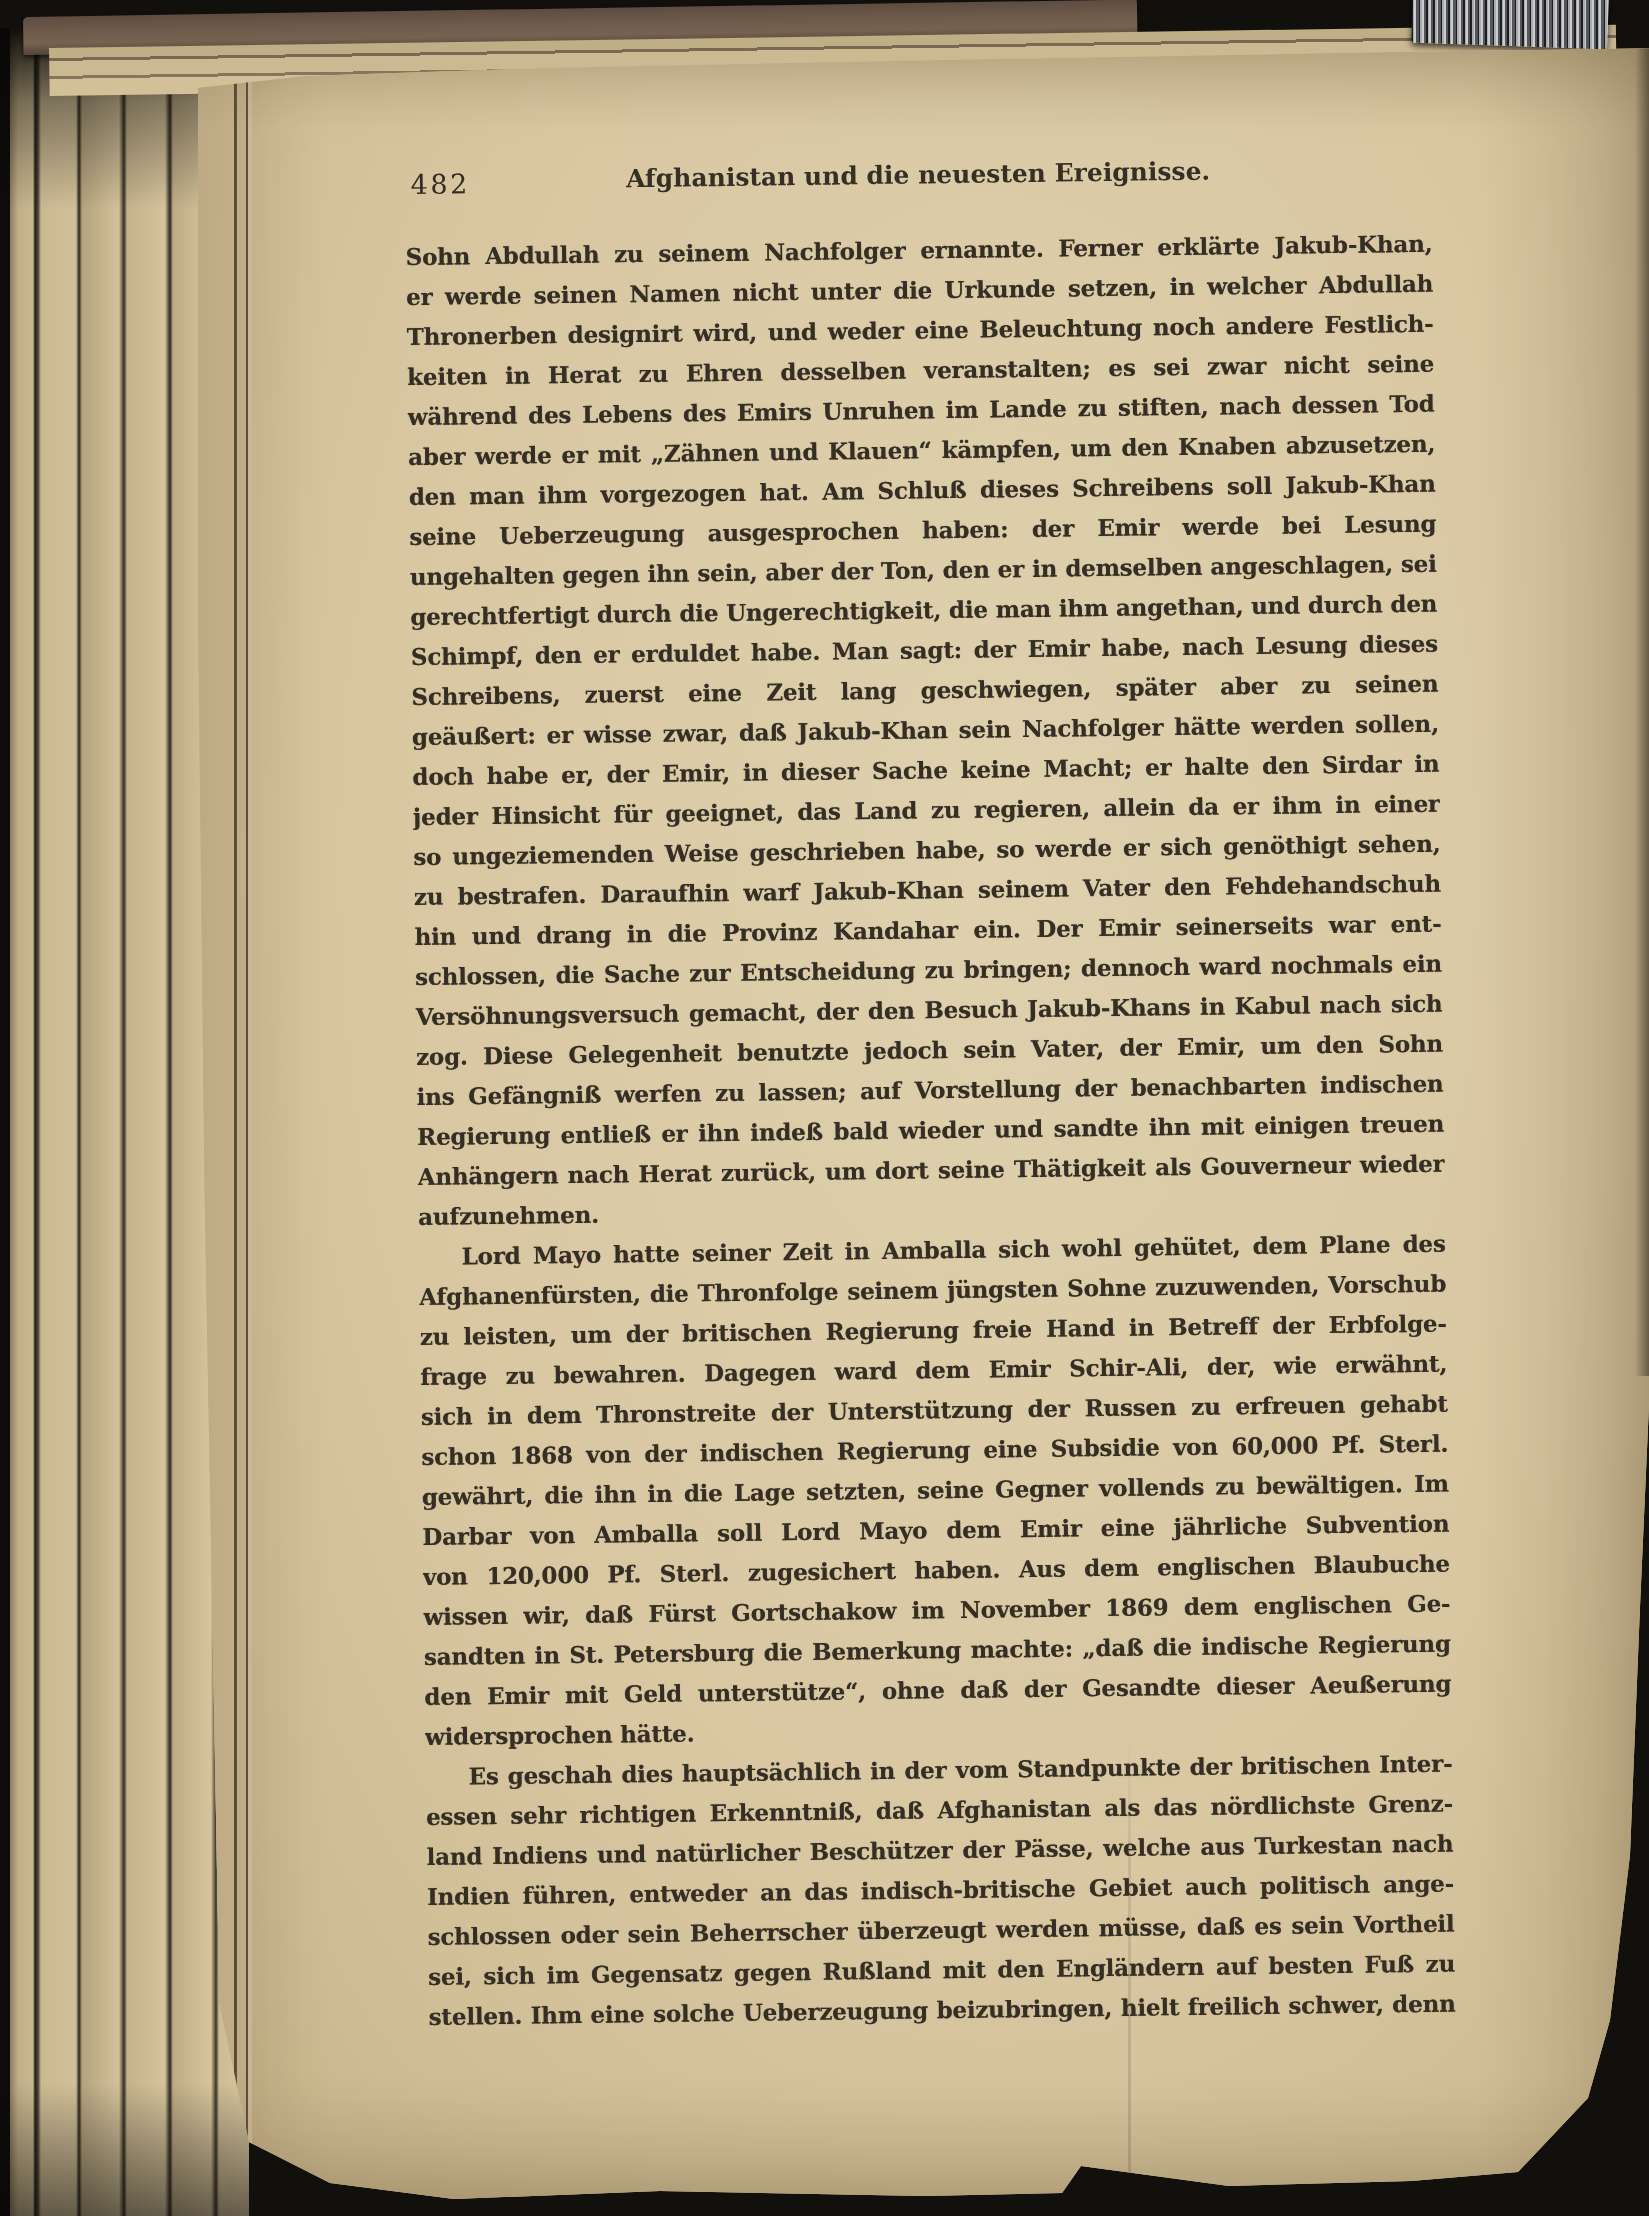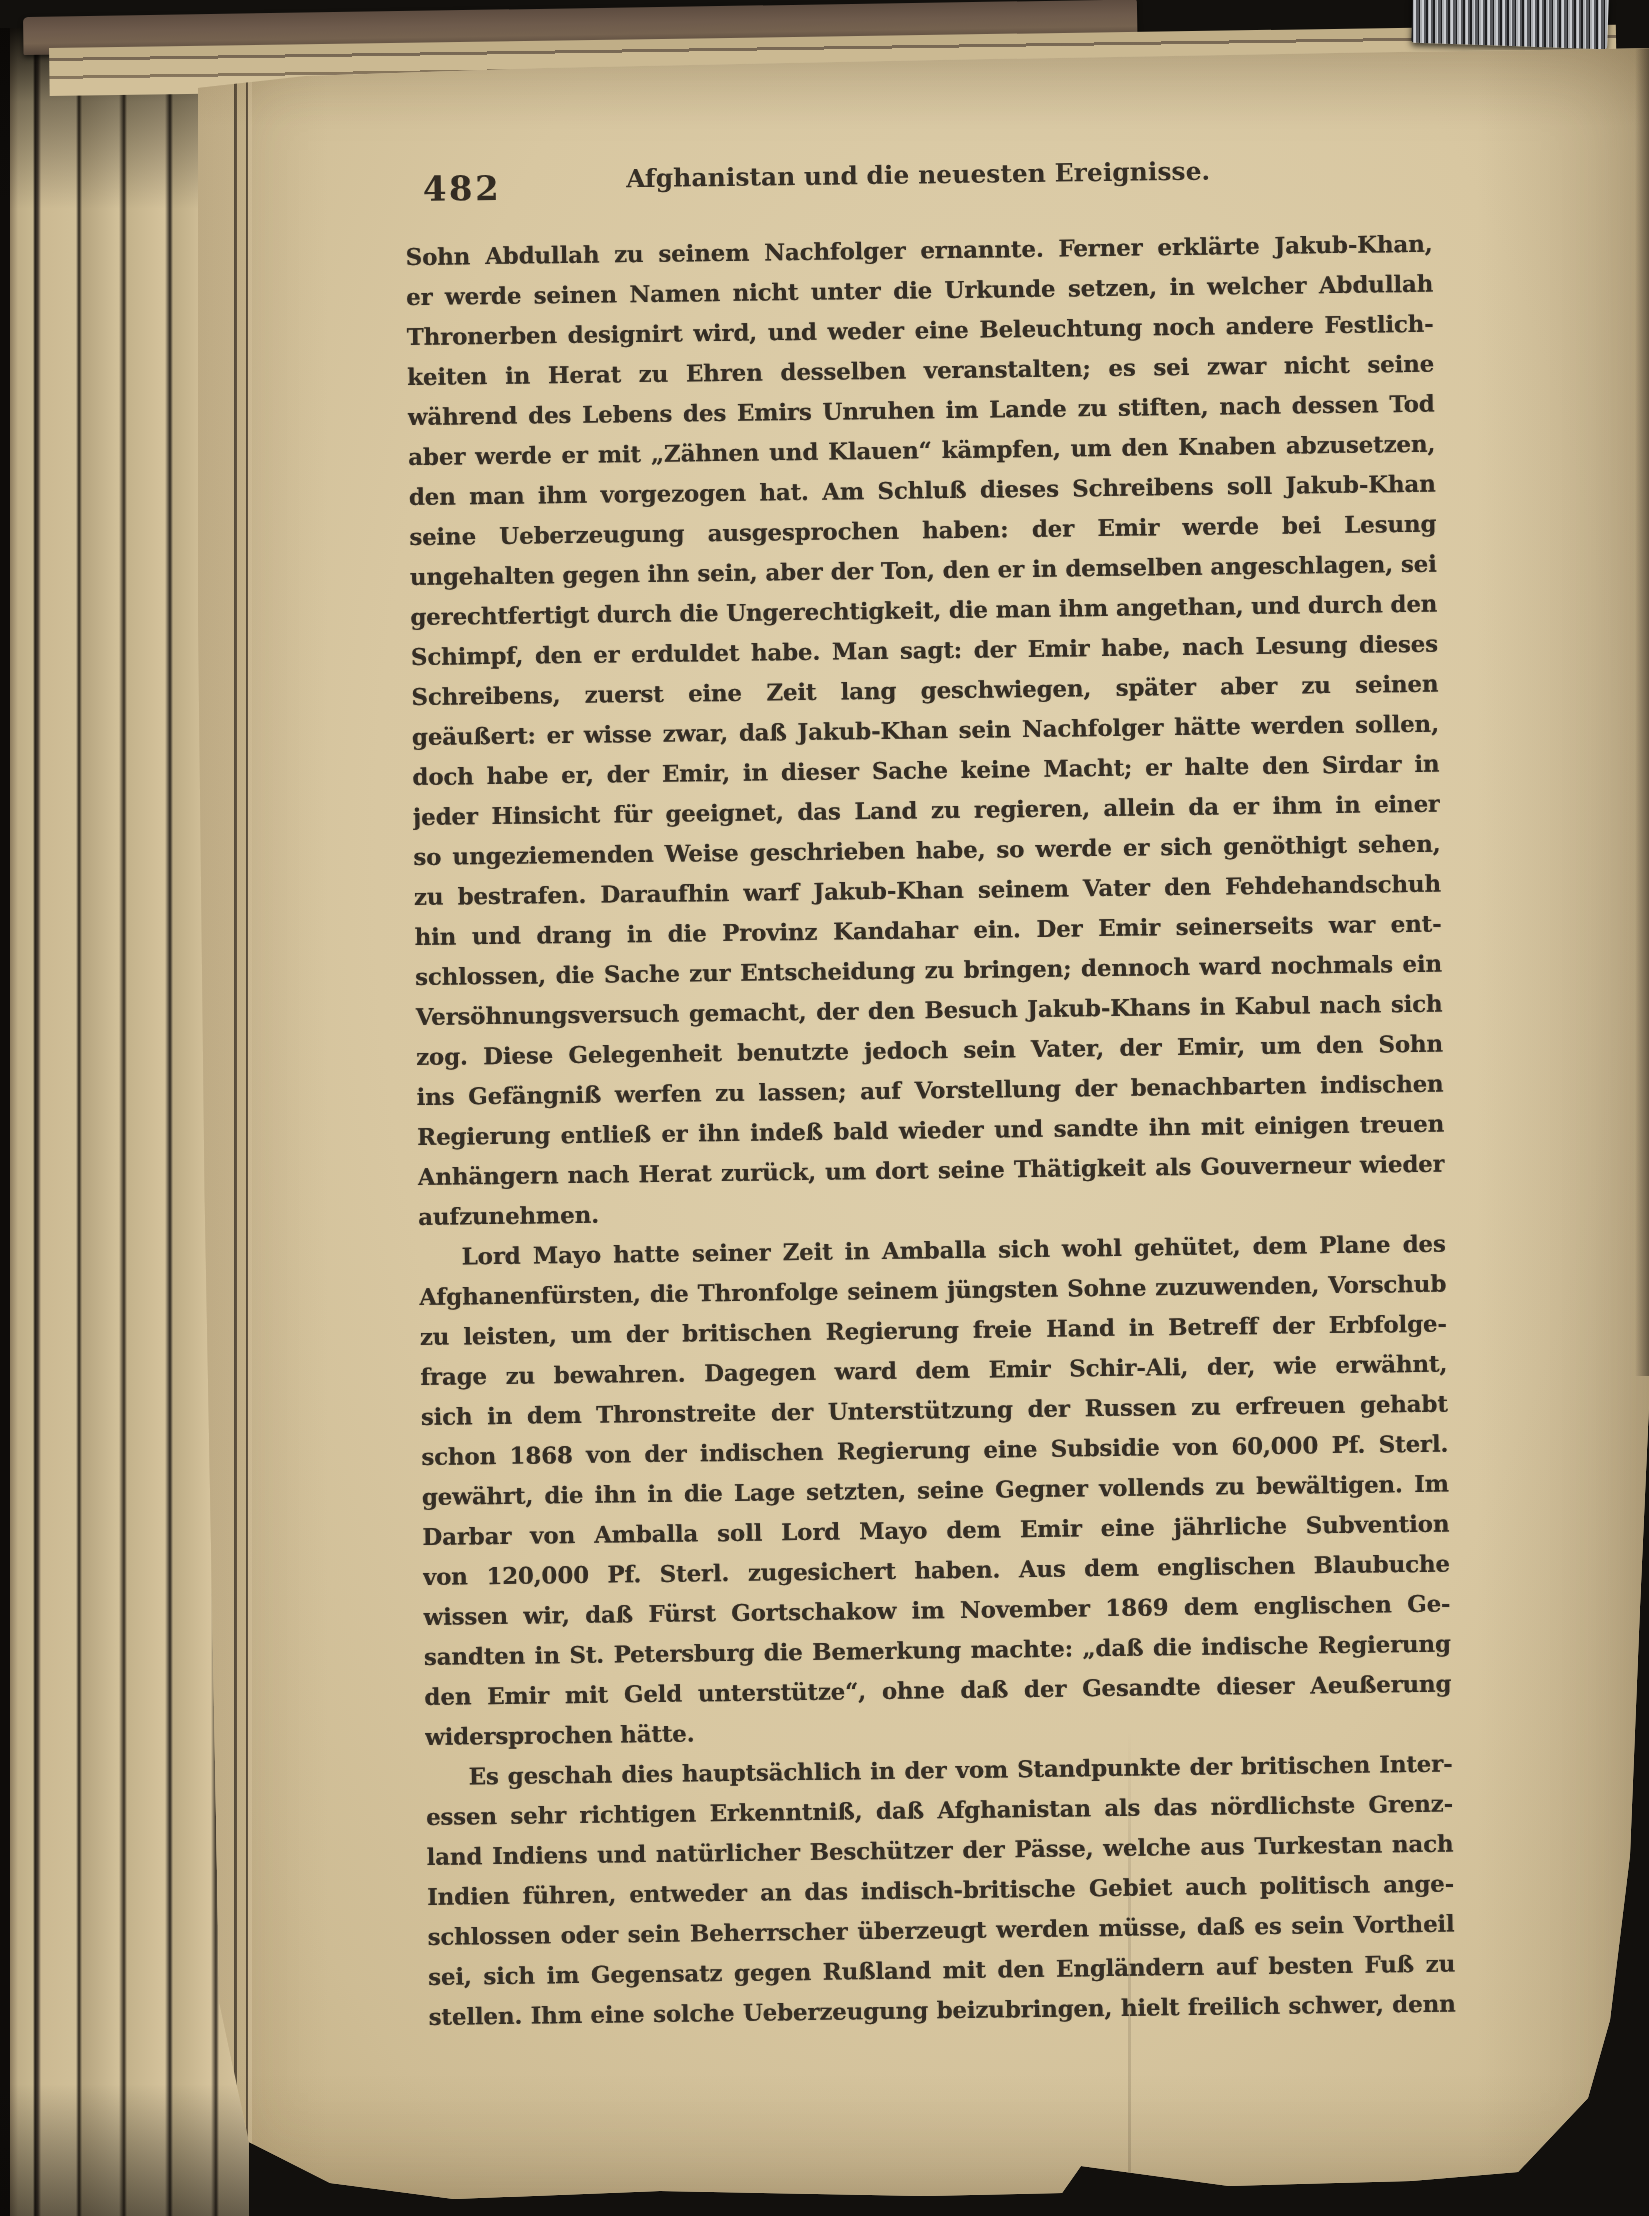--- a/index.html
+++ b/index.html
@@ -95,22 +95,22 @@
 
   
   .content {
     position: absolute; inset: 0;
     transform: rotate(-0.75deg);
     transform-origin: 52% 50%;
     color: #352e25;
   }
   .header-row { position: absolute; left: 219px; top: 120px; width: 1027px; height: 36px; }
   .page-number {
-    position: absolute; left: 18px; top: 1.6px;
-    font-size: 34px; font-weight: bold; letter-spacing: 2.5px; color: #332c23;
+    position: absolute; left: 6px; top: 1.6px;
+    font-size: 27px; font-weight: normal; letter-spacing: 2.5px; color: #332c23;
   }
   .running-title {
     text-align: center; font-size: 25px; font-weight: bold; color: #362f26;
   }
   .text-column {
     position: absolute; left: 219px; top: 190px; width: 1027px;
     font-size: 23px; font-weight: bold; letter-spacing: -0.2px;
     line-height: 40px; color: #352e25;
     text-shadow: 0 0 0.8px rgba(48,38,26,.55);
   }

